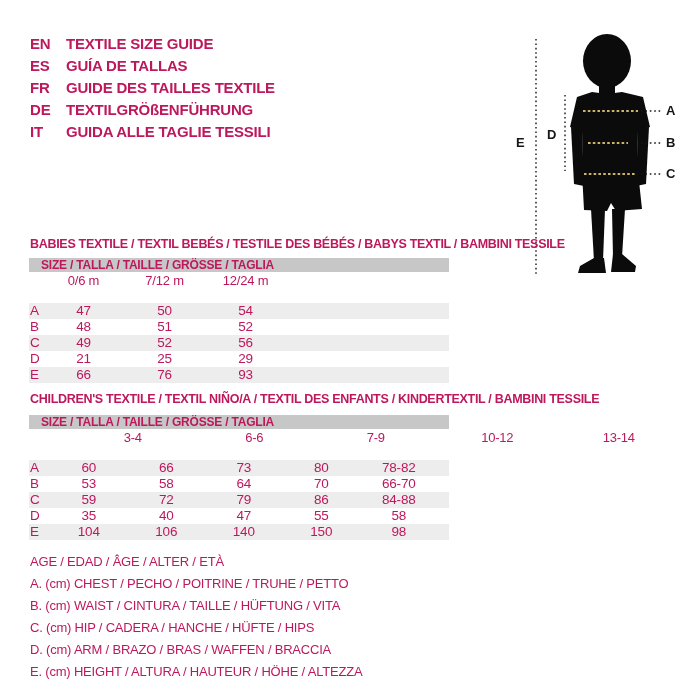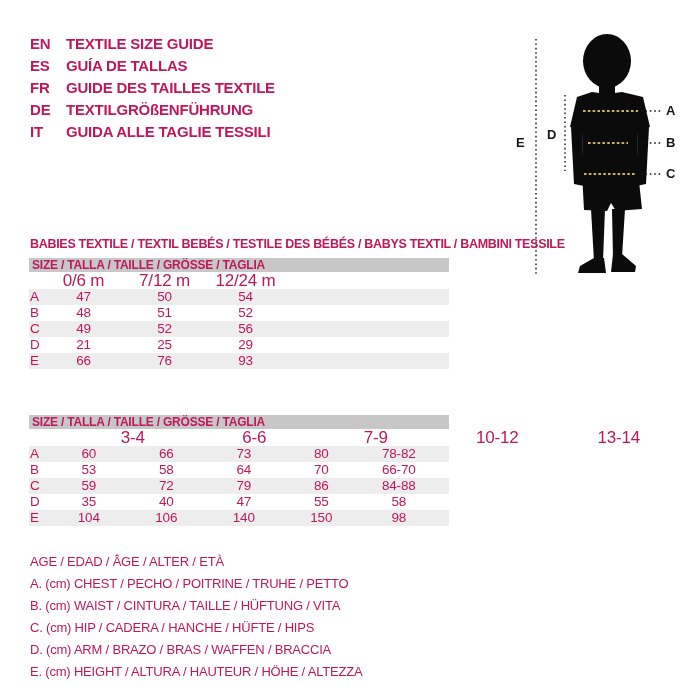--- a/index.html
+++ b/index.html
@@ -14,22 +14,22 @@
   
   .figure-svg{position:absolute;left:500px;top:20px;width:200px;height:270px;}
   
   .section-title{position:absolute;left:30px;font-size:12.5px;font-weight:700;letter-spacing:-0.3px;white-space:nowrap;text-align:right;}
   .babies-title{top:237px;}
   .children-title{top:392px;}
   
   .size-table{position:absolute;left:29px;width:420px;}
   .babies-table{top:258px;}
   .children-table{top:415px;}
-  .size-bar{height:14px;line-height:14px;background:#c7c7c7;font-size:12px;font-weight:700;padding-left:3px;letter-spacing:-0.2px;}
-  .col-row{display:grid;height:17px;line-height:17px;font-size:17px;}
+  .size-bar{height:14px;line-height:14px;background:#c7c7c7;font-size:12px;font-weight:700;padding-left:12px;letter-spacing:-0.2px;}
+  .col-row{display:grid;height:31px;line-height:17px;font-size:13px;}
   .t-row{display:grid;height:16px;line-height:16px;font-size:13.5px;}
   .t-row.stripe{background:#ededed;}
   .cell{text-align:center;}
   .row-label{text-align:left;padding-left:1px;}
   
   .legend{position:absolute;left:30px;top:551px;font-size:13px;line-height:22px;font-weight:400;}
   .legend div{white-space:nowrap;}
 </style>
 </head>
 <body>
@@ -128,20 +128,21 @@
         <span class="cell">29</span>
       </div>
       <div class="t-row stripe" style="grid-template-columns: 14px repeat(3, 81px);">
         <span class="row-label">E</span>
         <span class="cell">66</span>
         <span class="cell">76</span>
         <span class="cell">93</span>
       </div>
     </div>
 
+  <div class="section-title children-title">CHILDREN'S TEXTILE / TEXTIL NIÑO/A / TEXTIL DES ENFANTS / KINDERTEXTIL / BAMBINI TESSILE</div>
   <div class="size-table children-table">
     <div class="size-bar">SIZE / TALLA / TAILLE / GRÖSSE / TAGLIA</div>
   <div class="col-row" style="grid-template-columns: 21px repeat(5, 77.5px); gap: 44px;">
         <span class="row-label"></span>
         <span class="cell">3-4</span>
         <span class="cell">6-6</span>
         <span class="cell">7-9</span>
         <span class="cell">10-12</span>
         <span class="cell">13-14</span>
       </div>

